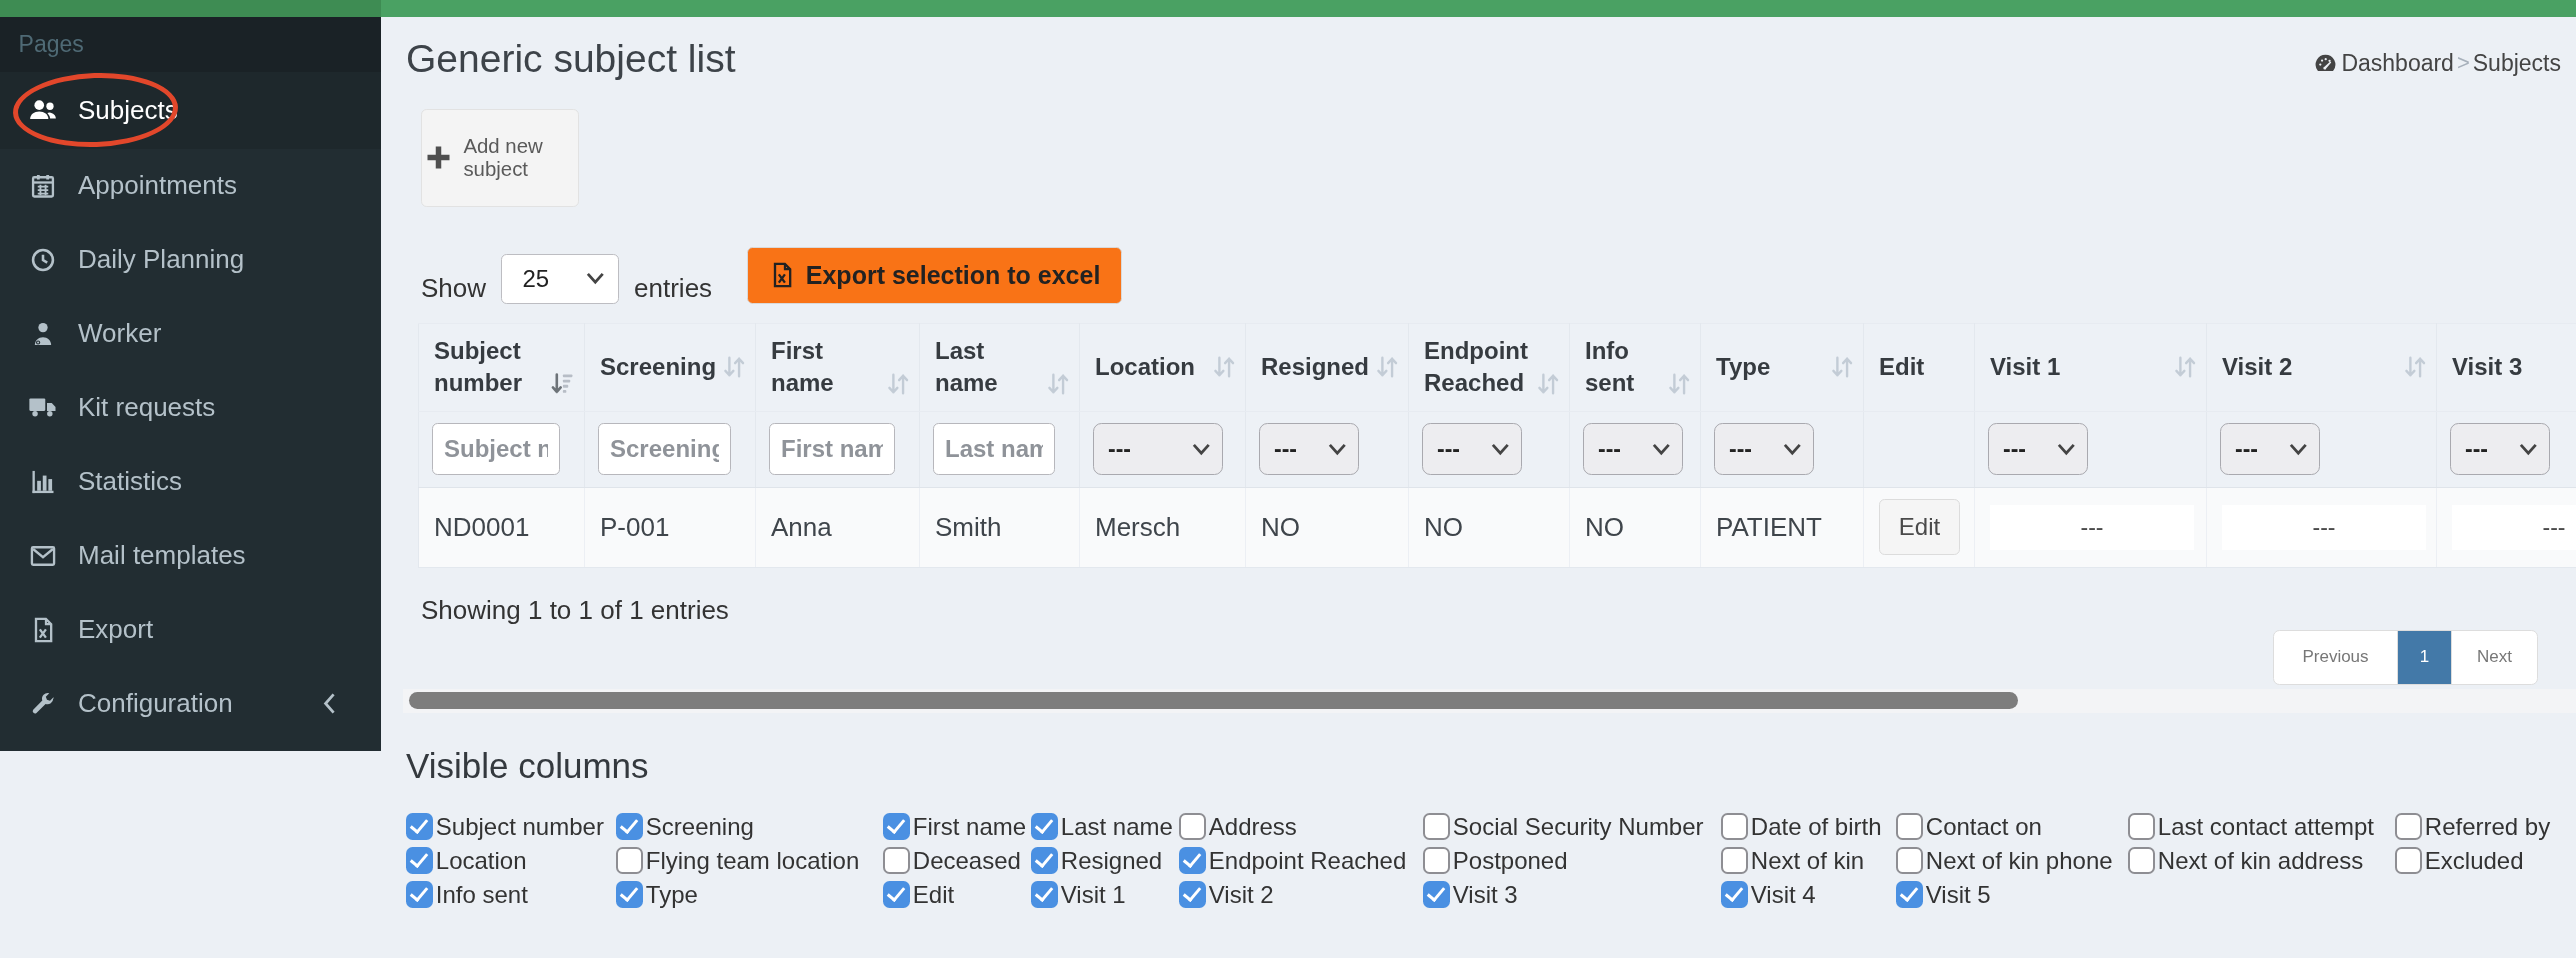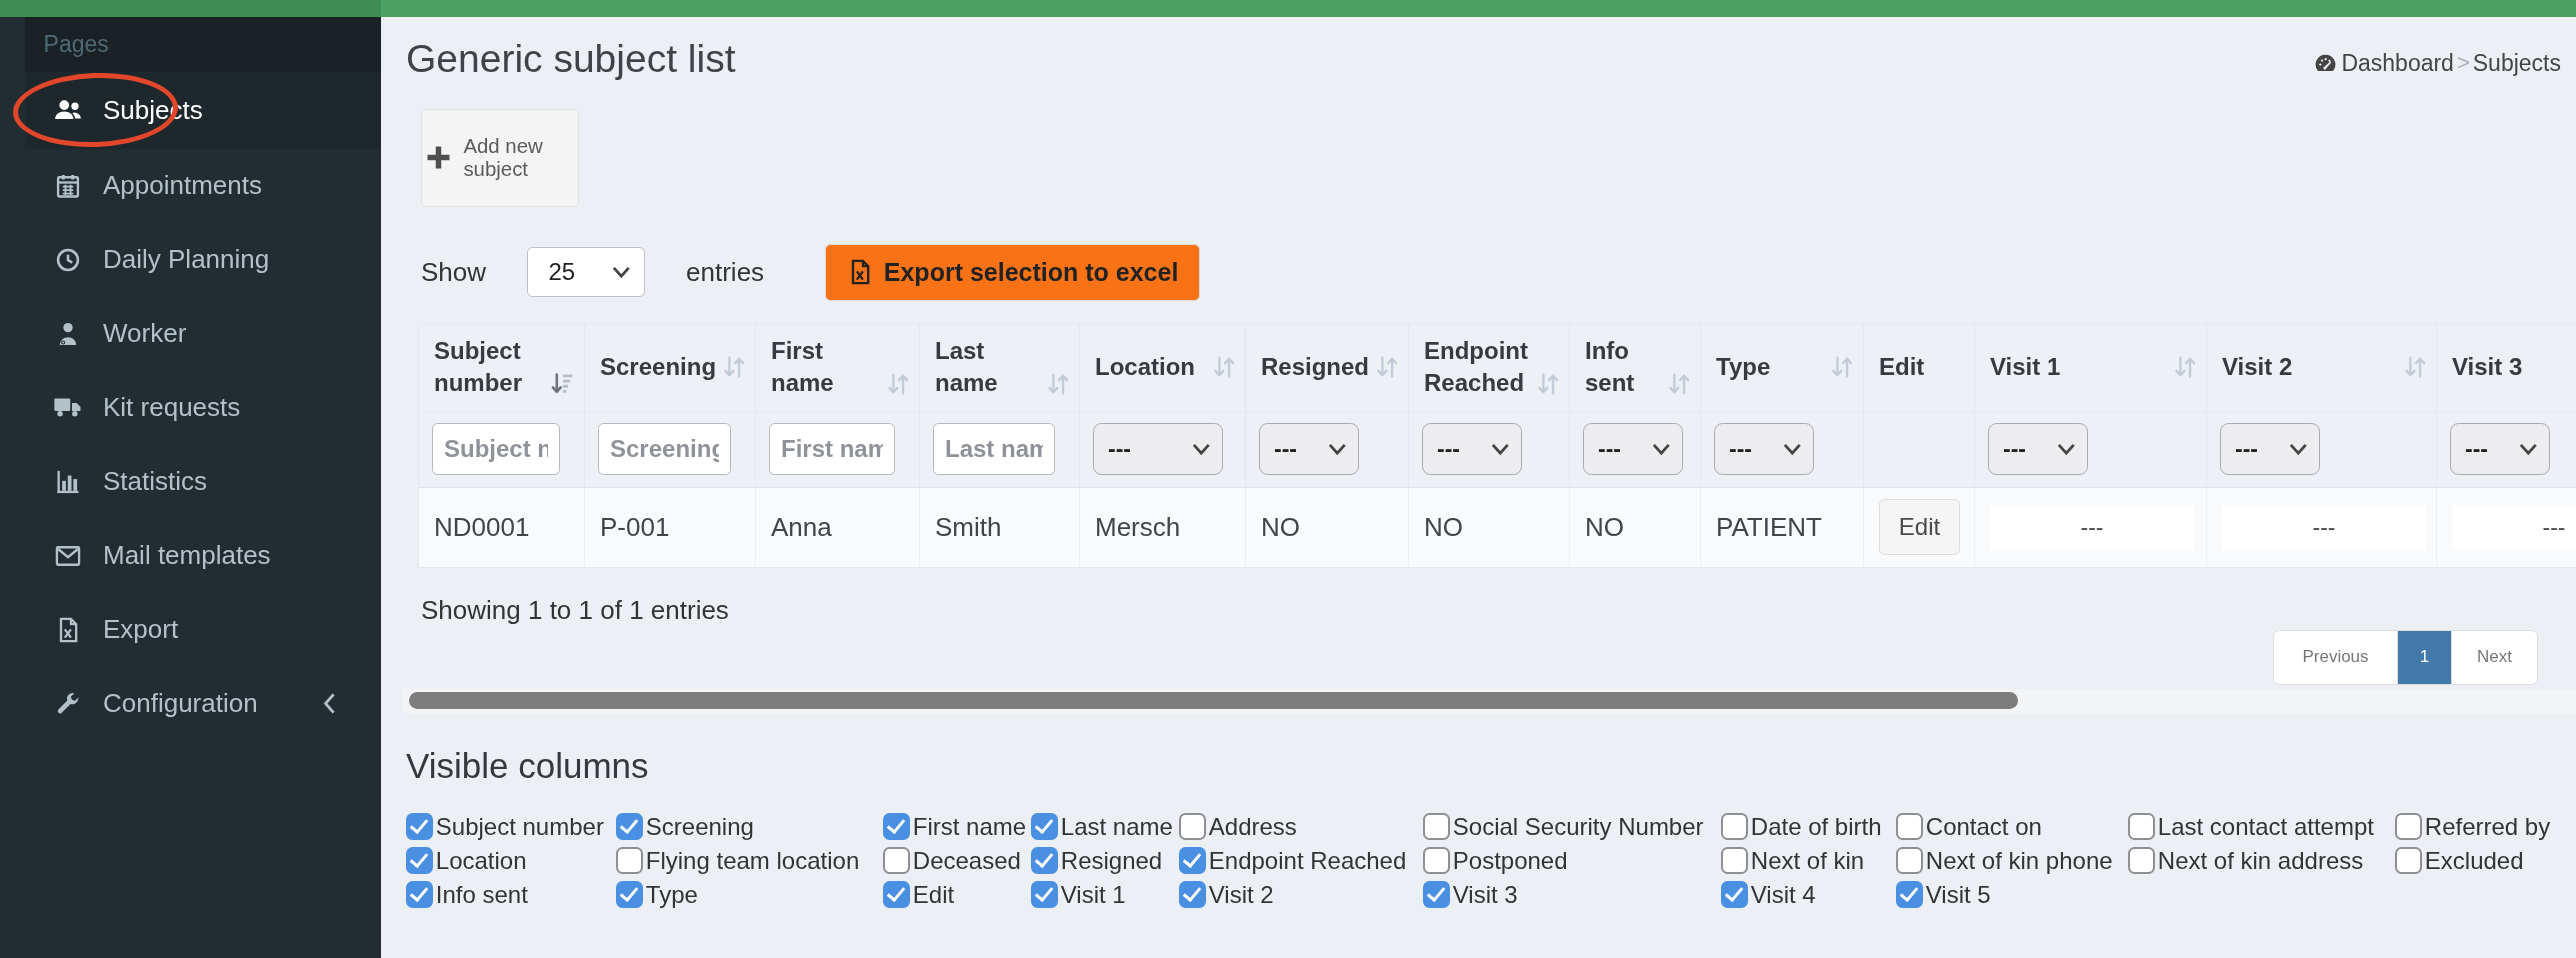--- a/index.html
+++ b/index.html
@@ -11,38 +11,38 @@
   html,body{width:2576px;height:958px;}
   body{position:relative;overflow:hidden;background:#ecf0f5;font-family:"Liberation Sans",sans-serif;color:#333;}
   svg{display:block;}
   .icon{display:inline-flex;align-items:center;justify-content:center;}
 
   
   .topbar{position:absolute;left:0;top:0;width:2576px;height:16.7px;background:var(--topbar-green);}
   .topbar-left{position:absolute;left:0;top:0;width:381px;height:16.7px;background:var(--topbar-green-dark);}
 
   
-  .sidebar{position:absolute;left:0;top:16.7px;width:381px;height:942px;background:var(--sidebar-bg);padding-left:25px;}
+  .sidebar{position:absolute;left:0;top:16.7px;width:381px;height:734px;background:var(--sidebar-bg);}
   .sidebar-header{height:55px;background:#1a2226;color:#4f6a75;font-size:23px;display:flex;align-items:center;padding-left:18.6px;}
   .nav-item{height:74px;display:flex;align-items:center;padding-left:22px;gap:15px;color:#b4c1c9;font-size:26px;cursor:pointer;}
   .nav-item.active{height:77px;background:#1e282c;color:#fff;}
   .nav-item .icon{width:41px;}
   .submenu-chevron{margin-left:auto;margin-right:32px;color:#b4c1c9;}
   .annotation-ellipse{position:absolute;left:13px;top:56px;width:165px;height:74px;border:5.6px solid var(--annotation-red);border-radius:50%;transform:rotate(-2deg);pointer-events:none;}
 
   
   .main{position:absolute;left:381px;top:16.7px;width:2195px;height:942px;}
   .page-title{position:absolute;left:25px;top:20.4px;font-size:39px;font-weight:400;color:#3d4349;}
   .breadcrumb{position:absolute;top:33px;right:15px;display:flex;align-items:center;gap:3px;font-size:23px;color:#444;}
   .breadcrumb .sep{color:#a7b0bb;font-size:22px;}
 
   .add-btn{position:absolute;left:40px;top:92px;width:158px;height:98px;background:#f4f4f4;border:0.9px solid #e2e2e2;border-radius:5.6px;display:flex;flex-direction:row;align-items:center;justify-content:center;gap:8.4px;cursor:pointer;}
   .add-btn .label{font-size:20.4px;color:#5a5a5a;}
 
-  .list-controls{position:absolute;left:40px;top:224px;height:63px;display:flex;align-items:center;gap:26px;}
+  .list-controls{position:absolute;left:40px;top:224px;height:63px;display:flex;align-items:flex-end;}
   .show-label,.entries-label{font-size:26px;color:#333;}
   .page-size-select{margin:0 15px;width:118px;height:50px;background:#fff;border:1.9px solid #bdbdc2;border-radius:5.6px;display:flex;align-items:center;justify-content:space-between;padding:0 13px 0 20.4px;font-size:24px;color:#222;cursor:pointer;}
   .export-btn{margin-left:35px;height:57px;padding:0 20.4px;background:#f97316;border:1.9px solid #d9d9d9;border-radius:5.6px;display:flex;align-items:center;gap:9.3px;font-size:25px;font-weight:600;color:#222;cursor:pointer;}
 
   
   .table-wrap{position:absolute;left:37px;top:306px;width:2158px;overflow:hidden;}
   table{width:2251px;table-layout:fixed;border-collapse:collapse;border-left:1.9px solid var(--grid-line);border-top:0.9px solid #e7ebf1;}
   thead th{height:88px;background:var(--panel-bg);border-right:1.9px solid var(--grid-line);border-bottom:0.9px solid #e7ebf1;font-size:24px;font-weight:700;color:#363b40;text-align:left;padding:0 9.3px 0 15px;vertical-align:middle;}
   .th-inner{display:flex;align-items:flex-end;justify-content:space-between;gap:5.6px;}
   .th-label{line-height:1.35;}

